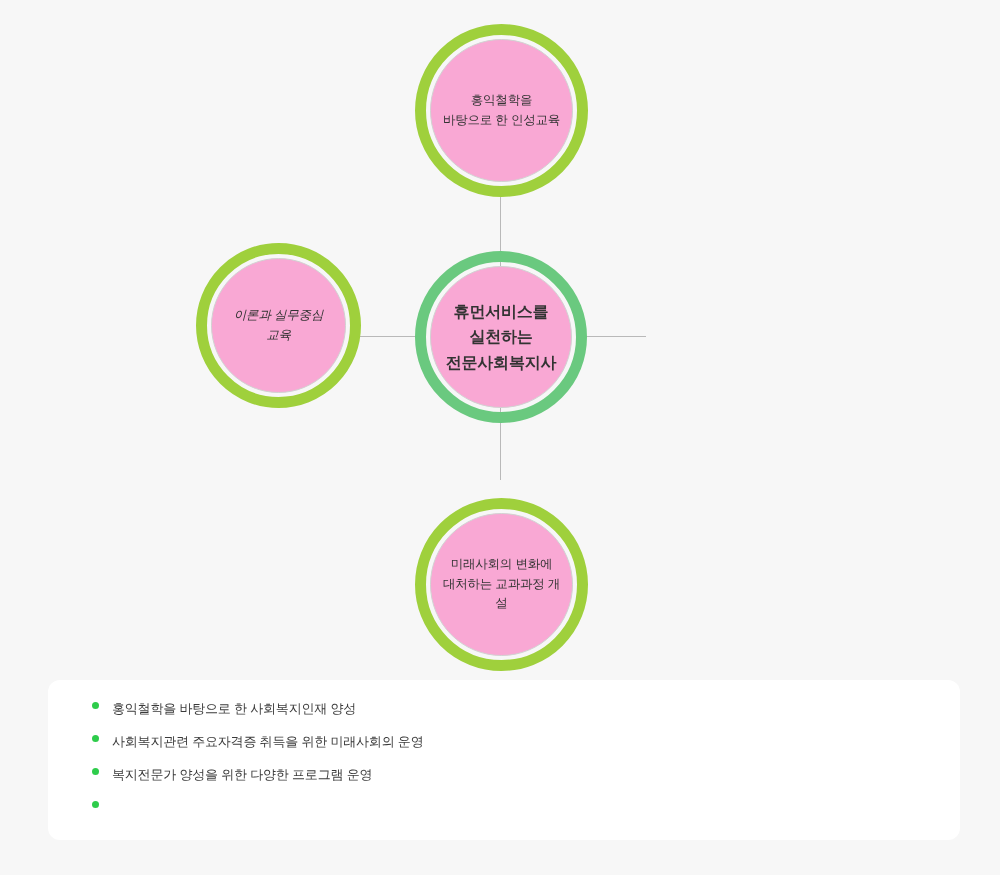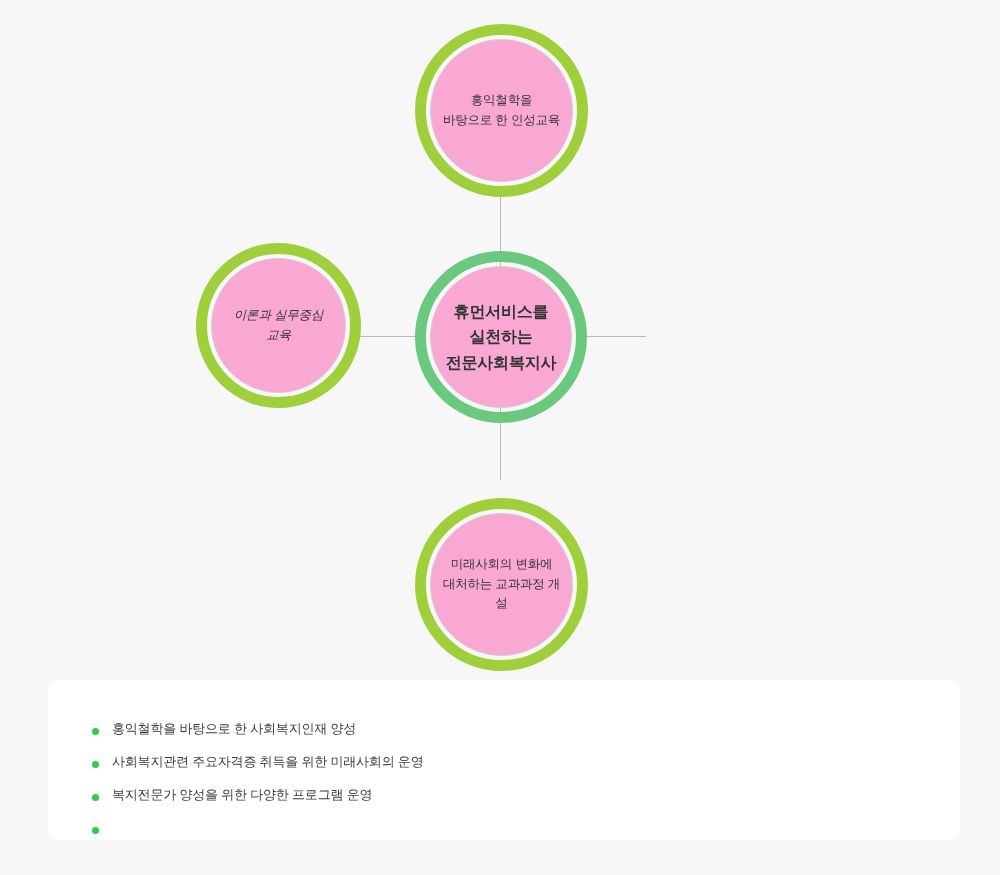--- a/index.html
+++ b/index.html
@@ -69,21 +69,21 @@
     position:absolute;
     left:48px;top:680px;
     width:912px;height:160px;
     background:#ffffff;
     border-radius:12px;
     box-sizing:border-box;
     padding:22px 0 0 0;
     z-index:2;
   }
   .point-item{
-    display:flex;align-items:flex-end;
+    display:flex;align-items:flex-start;
     padding:0 0 0 44px;
     height:33px;
   }
   .point-dot{
     width:7px;height:7px;border-radius:50%;
     background:#2ecc4b;
     flex:0 0 auto;margin-right:13px;
   }
   .point-text{
     font-size:13px;

